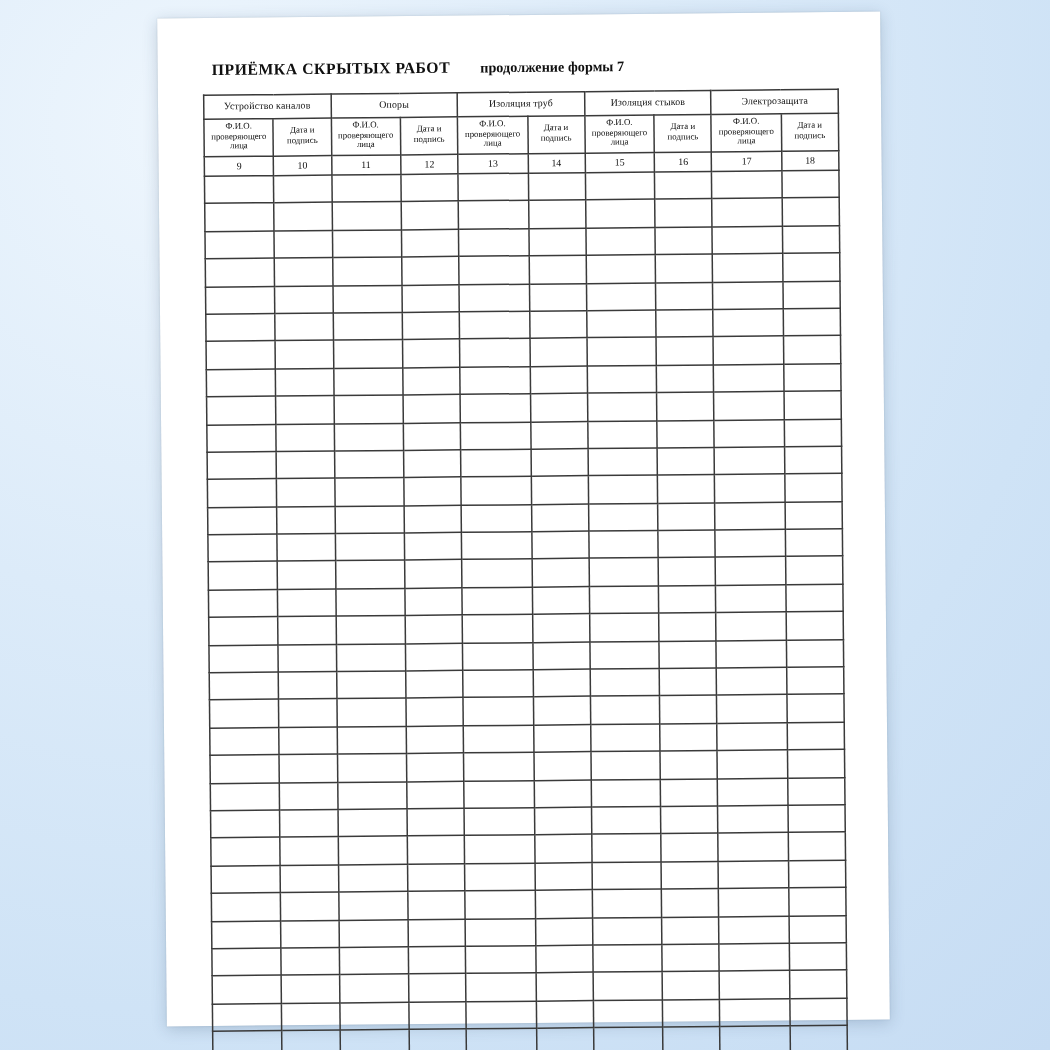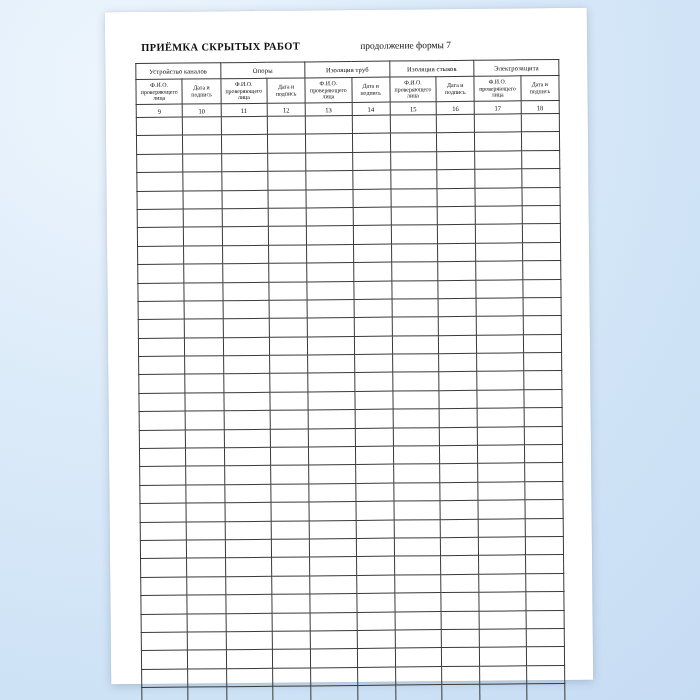--- a/index.html
+++ b/index.html
@@ -52,24 +52,24 @@
   }
   .doc-title {
     font-size: 10.5px;
     font-weight: bold;
     letter-spacing: 0.35px;
     white-space: nowrap;
     color: #101010;
   }
   .doc-subtitle {
     font-size: 9.5px;
-    font-weight: normal;
+    font-weight: bold;
     white-space: nowrap;
     color: #101010;
-    margin-left: 60px;
+    margin-left: 20px;
   }
 
   
   table.form {
     border-collapse: collapse;
     table-layout: fixed;
     width: 424px;
     margin: 0 auto;
   }
   table.form td, table.form th {

